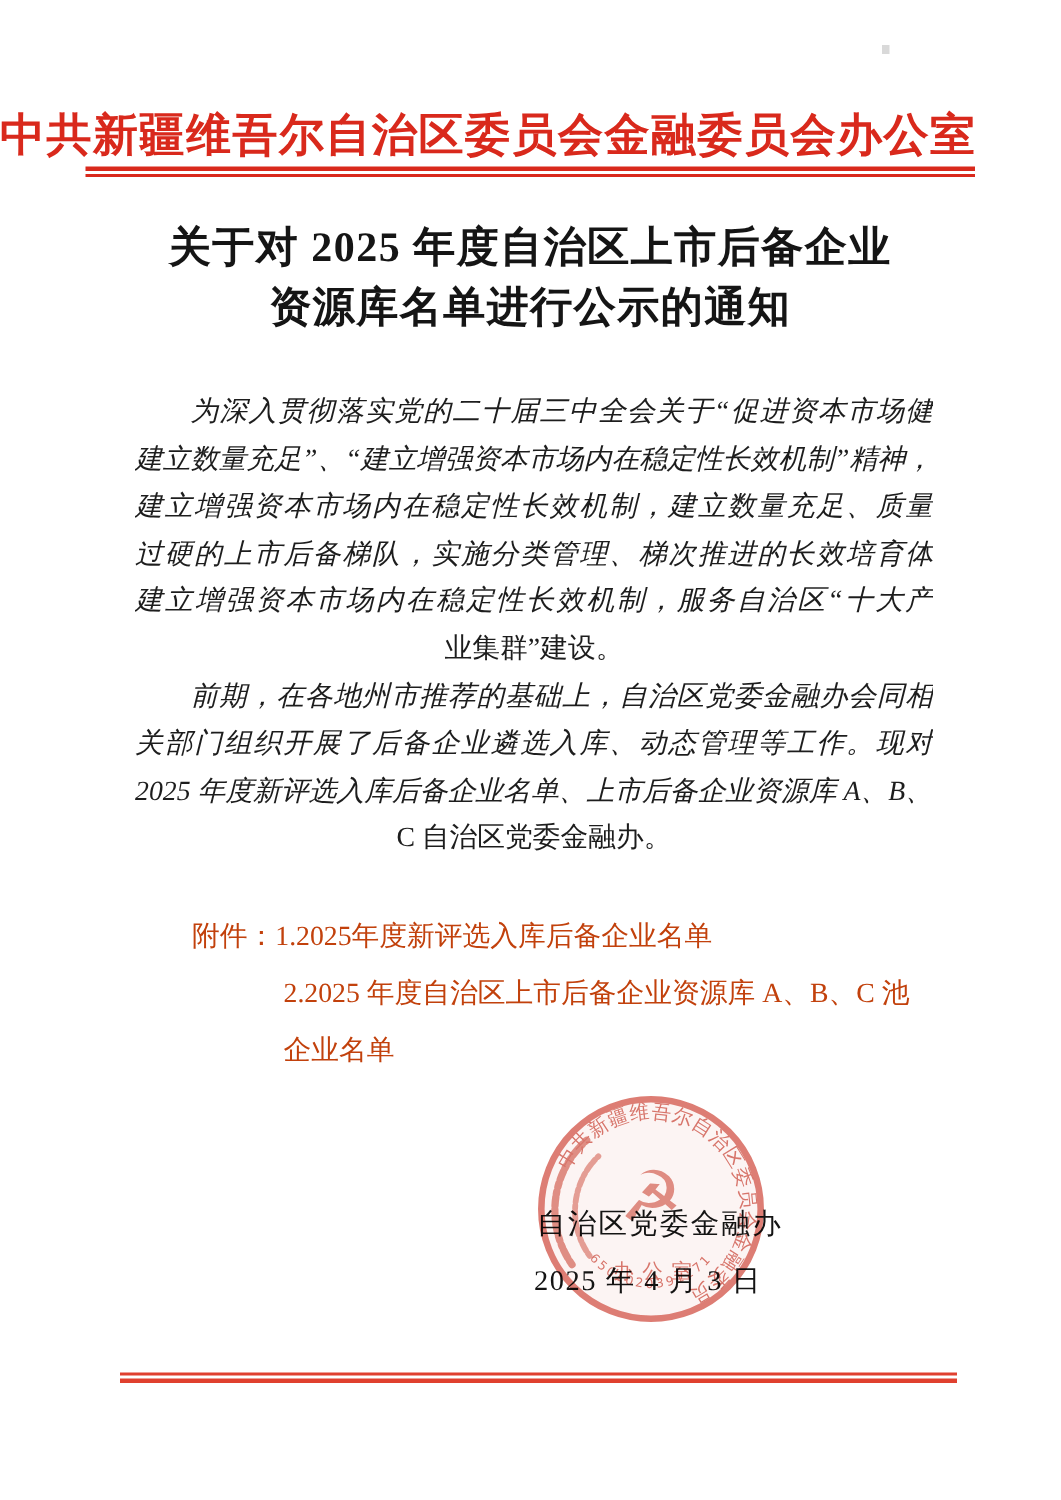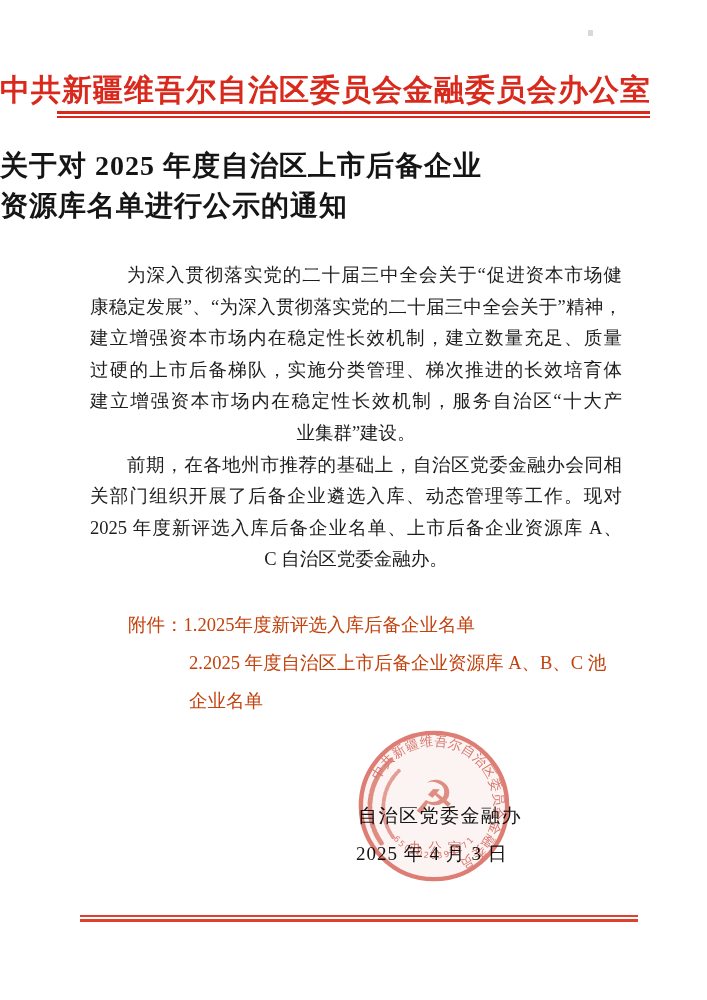--- a/index.html
+++ b/index.html
@@ -27,41 +27,42 @@
   .rule-head { top: 111px; }
   .rule-head .thick { height: 3px; background: #d9291c; }
   .rule-head .gap { height: 2px; }
   .rule-head .thin { height: 1.5px; background: #d9291c; }
   .rule-foot { left: 80px; width: 558px; top: 915px; }
   .rule-foot .thin { height: 1.5px; background: #e0402f; }
   .rule-foot .gap { height: 2px; }
   .rule-foot .thick { height: 3.5px; background: #e0402f; }
   .doc-title {
     position: absolute; top: 146px; left: 0; width: 707px;
-    text-align: left;
+    text-align: center;
     font-size: 28px; font-weight: bold;
     line-height: 40px;
     color: #151515;
     letter-spacing: 1px;
   }
   .body-block {
     position: absolute; left: 90px; top: 260px; width: 532px;
     font-size: 18.5px;
     color: #1d1d1d;
   }
   .bline {
     height: 31.6px; line-height: 31.6px;
     white-space: nowrap;
     text-align: center;
   }
   .bline.fill {
     white-space: normal;
     text-align: justify;
     text-align-last: justify;
     overflow: hidden;
+    font-style: italic;
   }
   .bline.indent { text-indent: 2em; }
   .attach-block {
     position: absolute; left: 128px; top: 606px; width: 494px;
     font-size: 18.5px; color: #c2410c;
   }
   .aline { height: 38px; line-height: 38px; white-space: nowrap; }
   .aline .hang { display: inline-block; }
   .aline.cont { padding-left: 61px; }
   .sig-org {
@@ -95,21 +96,21 @@
   <div class="thin"></div>
 </div>
 
 <div class="doc-title">
   <div>关于对 2025 年度自治区上市后备企业</div>
   <div>资源库名单进行公示的通知</div>
 </div>
 
 <div class="body-block">
   <div class="bline fill indent">为深入贯彻落实党的二十届三中全会关于“促进资本市场健</div>
-  <div class="bline fill">康稳定发展”、“为深入贯彻落实党的二十届三中全会关于”精神，</div>
+  <div class="bline fill">建立数量充足”、“建立增强资本市场内在稳定性长效机制”精神，</div>
   <div class="bline fill">建立增强资本市场内在稳定性长效机制，建立数量充足、质量</div>
   <div class="bline fill">过硬的上市后备梯队，实施分类管理、梯次推进的长效培育体系，</div>
   <div class="bline fill">建立增强资本市场内在稳定性长效机制，服务自治区“十大产</div>
   <div class="bline">业集群”建设。</div>
   <div class="bline fill indent">前期，在各地州市推荐的基础上，自治区党委金融办会同相</div>
   <div class="bline fill">关部门组织开展了后备企业遴选入库、动态管理等工作。现对</div>
   <div class="bline fill">2025 年度新评选入库后备企业名单、上市后备企业资源库 A、B、</div>
   <div class="bline">C 自治区党委金融办。</div>
 </div>
 

